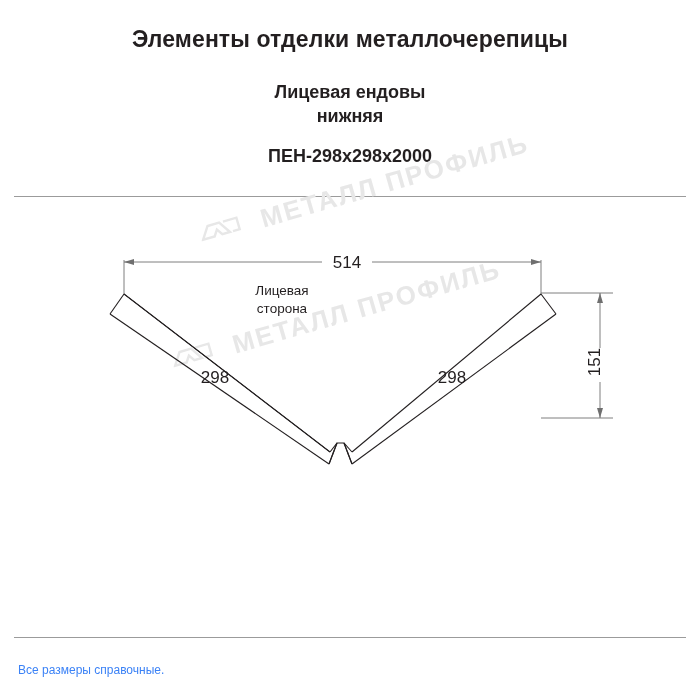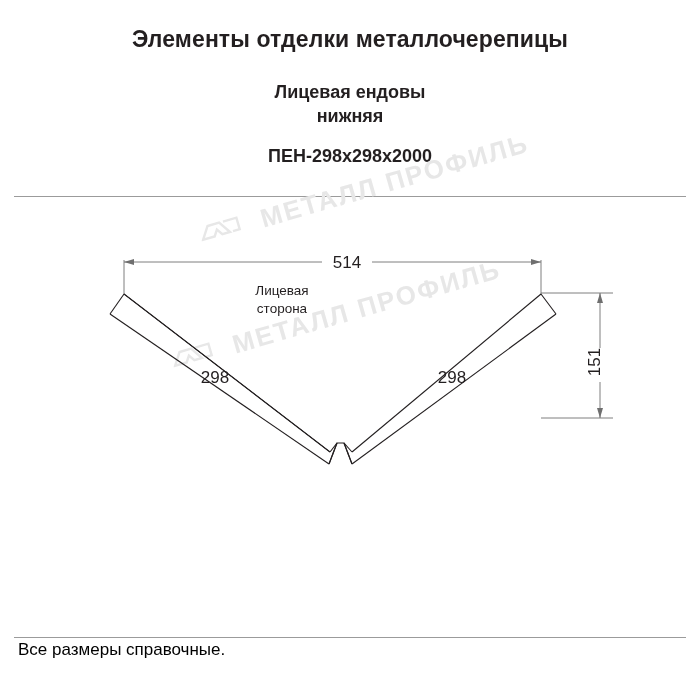--- a/index.html
+++ b/index.html
@@ -100,24 +100,24 @@
     left: 168px;
     top: 348px;
     transform: rotate(-16deg);
     transform-origin: left top;
   }
 
   
   .footer {
     position: absolute;
     left: 18px;
-    top: 637px;
-    font-size: 17px;
+    top: 661px;
+    font-size: 12px;
     line-height: 1.55;
-    color: #000000;
+    color: #3b82f6;
   }
   .footer div { white-space: nowrap; }
 
   
   .dim-text {
     font-family: "Liberation Sans", sans-serif;
     font-size: 17px;
     fill: #231f20;
   }
   .face-text {

